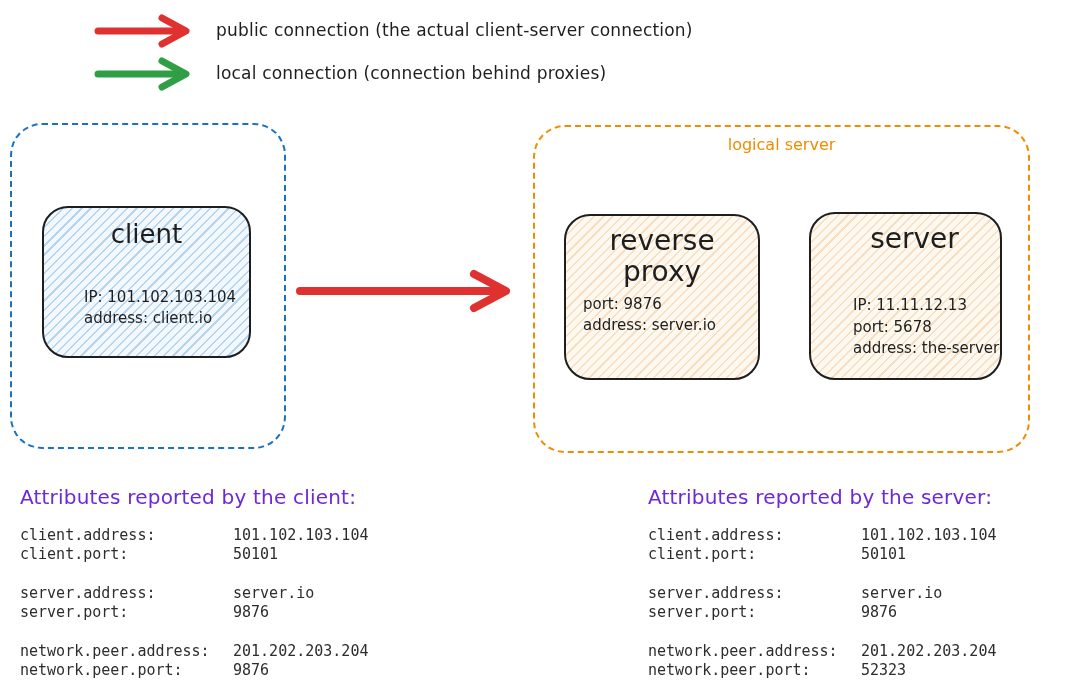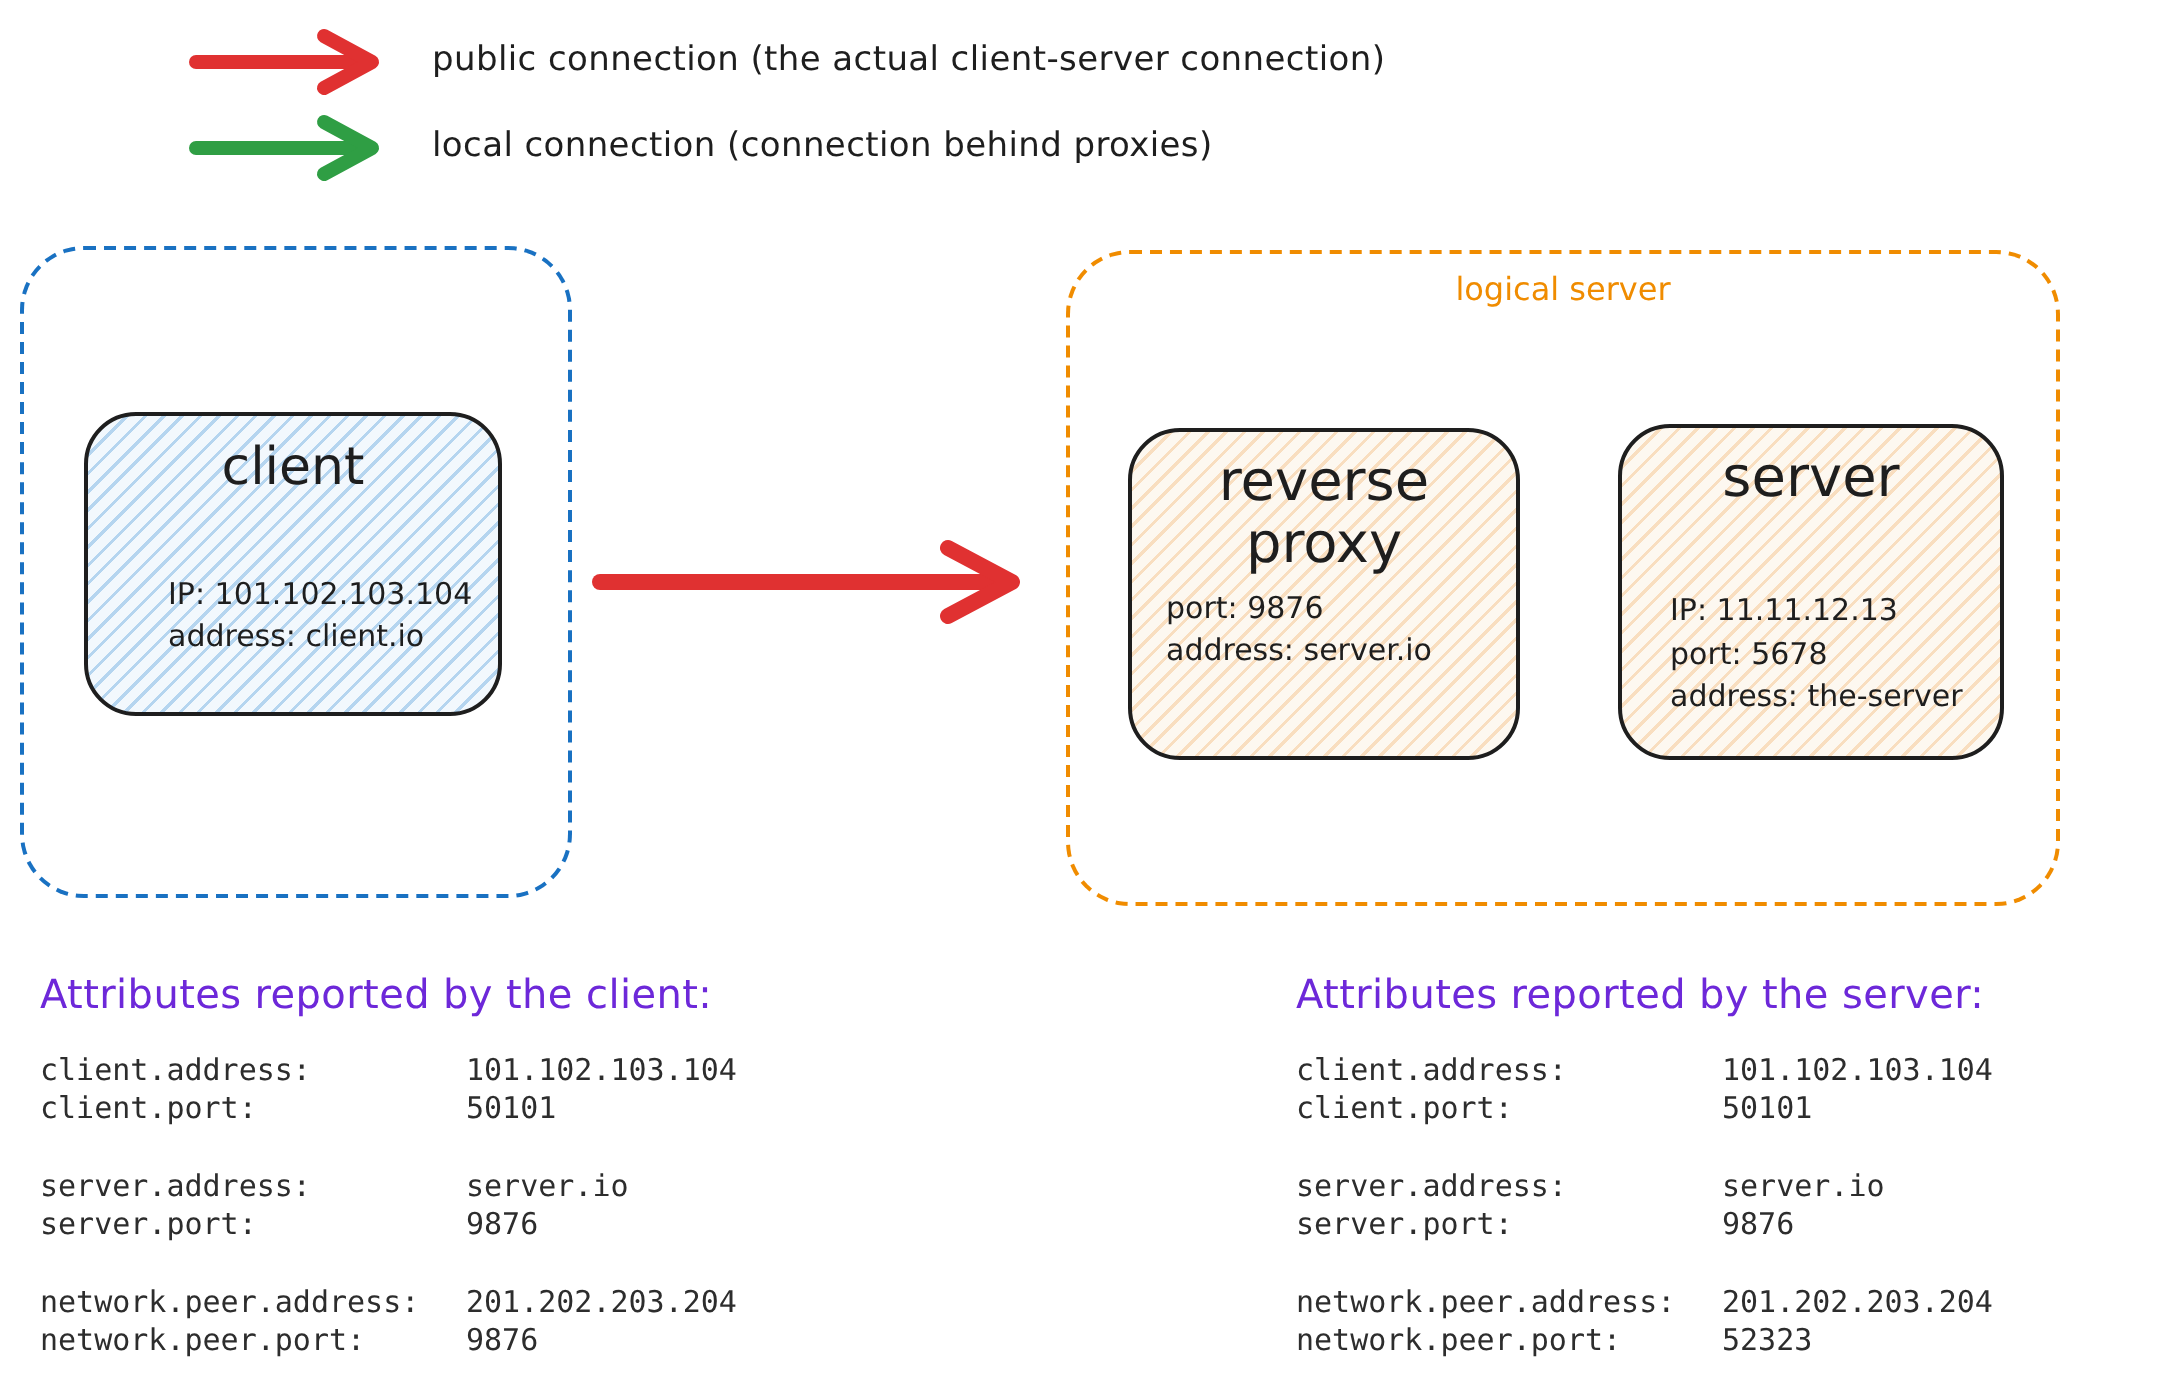--- a/index.html
+++ b/index.html
@@ -139,21 +139,21 @@
 
     <div class="node hatch-tan" style="left:29px; top:87px; width:196px; height:166px;">
       <div class="node-title sm">reverse</div>
       <div class="node-title sm" style="margin-top:0;">proxy</div>
       <div class="node-body proxy-body">
         <div>port: 9876</div>
         <div>address: server.io</div>
       </div>
     </div>
 
-    <div class="node hatch-tan" style="left:274px; top:85px; width:193px; height:168px;">
+    <div class="node hatch-tan" style="left:274px; top:85px; width:193px; height:168px;padding-left:18px;">
       <div class="node-title sm">server</div>
       <div class="node-body server-body">
         <div>IP: 11.11.12.13</div>
         <div>port: 5678</div>
         <div>address: the-server</div>
       </div>
     </div>
   </div>
 
   <div class="abs" style="left:20px; top:485px;">

